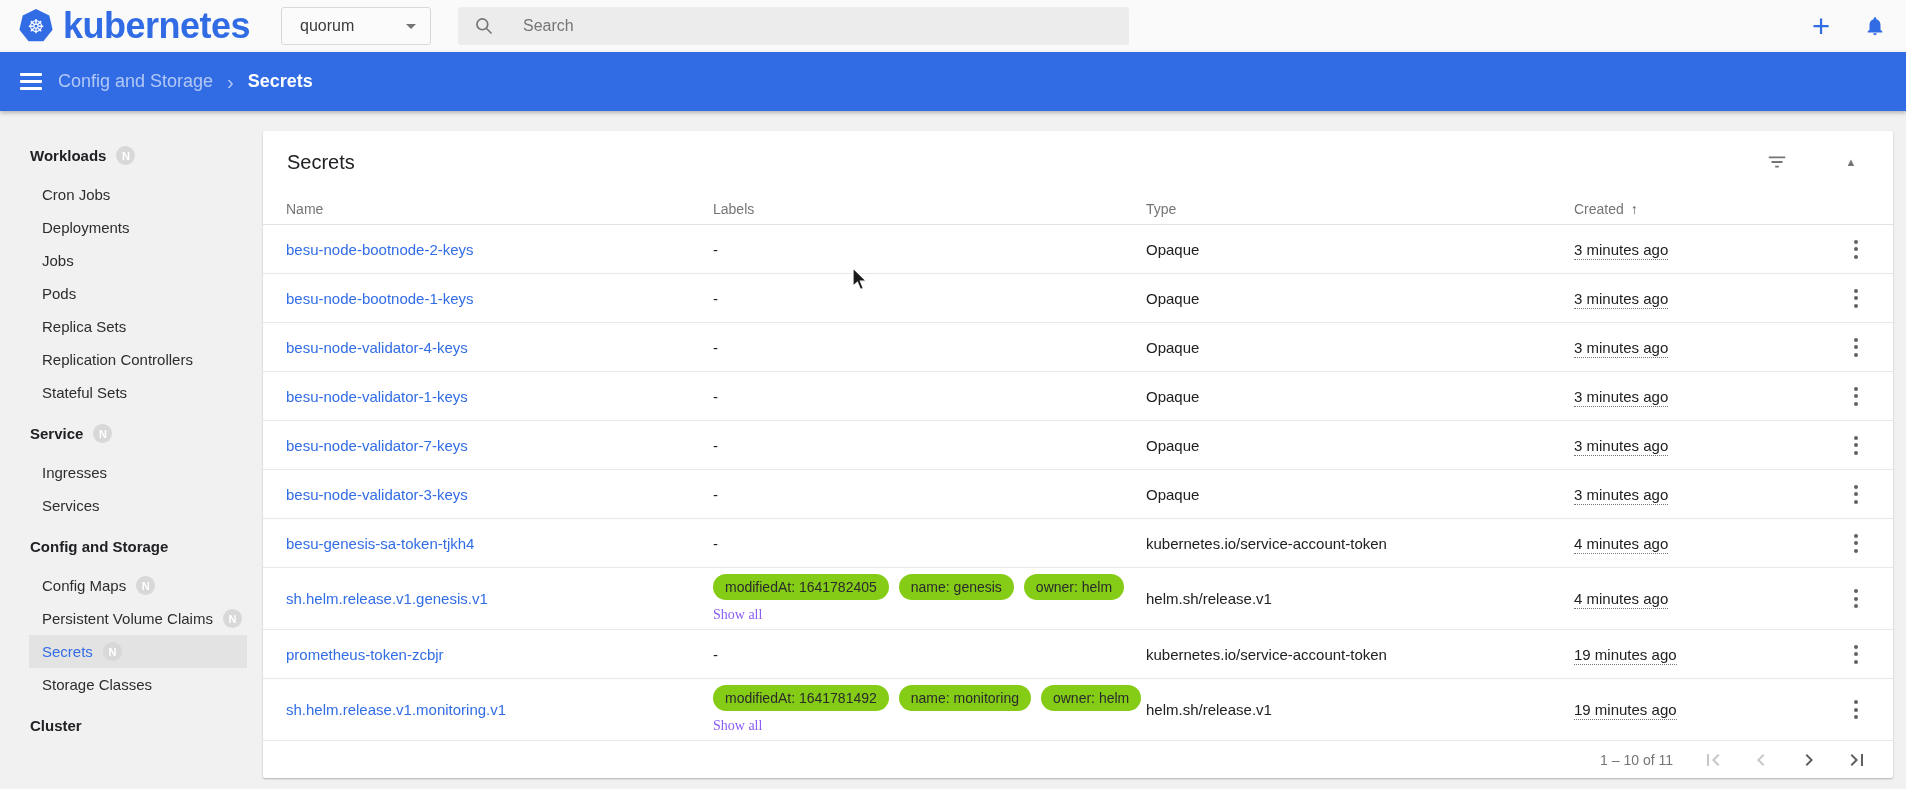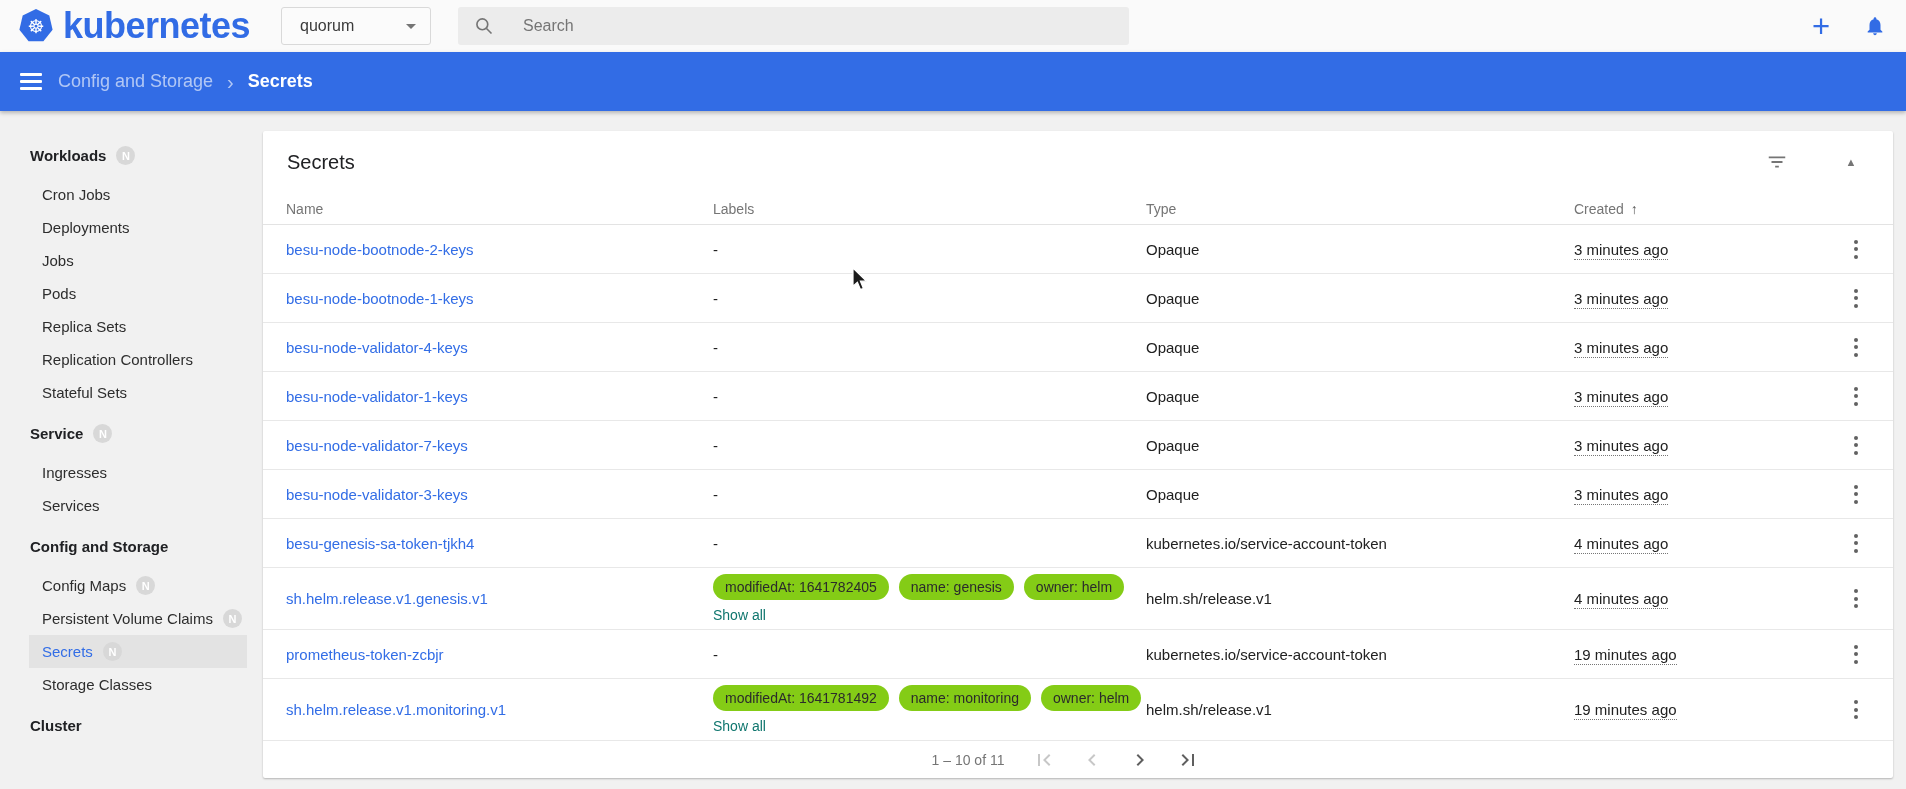--- a/index.html
+++ b/index.html
@@ -72,27 +72,27 @@
   .grid-cols { display:grid; grid-template-columns:427px 433px 428px 270px 24px; padding:0 23px; }
   .thead { height:32px; align-items:center; color:#757575; font-size:14px; border-bottom:1px solid #e3e3e3; }
   .th { display:flex; align-items:center; }
   .sort-arrow { margin-left:7px; color:#555; font-size:14px; }
   .trow { min-height:49px; align-items:center; border-bottom:1px solid #e8e8e8; font-size:15px; }
   .trow.tall { min-height:62px; }
   .link { color:#326de6; text-decoration:none; cursor:pointer; }
   .cell-labels .dash { color:#212121; }
   .chips { display:flex; gap:10px; white-space:nowrap; }
   .chip { background:#84cc16; border-radius:13px; height:26px; line-height:26px; padding:0 12px; font-size:14px; color:#2b2b2b; }
-  .show-all { display:inline-block; margin-top:7px; color:#0f766e; font-size:14px; text-decoration:none; cursor:pointer; }
+  .show-all { display:inline-block; margin-top:7px; color:#8b5cf6; font-size:14px; text-decoration:none; cursor:pointer;font-family:Liberation Serif, serif; }
   .rel-time { border-bottom:1px dotted #767676; padding-bottom:1px; color:#212121; }
   .cell-actions { display:flex; justify-content:center; }
   .kebab { background:none; border:none; cursor:pointer; width:24px; height:36px; display:flex; flex-direction:column; align-items:center; justify-content:center; gap:3.5px; }
   .kebab i { width:4px; height:4px; border-radius:50%; background:#616161; }
   
-  .pagination { height:37px; display:flex; align-items:center; justify-content:center; padding-right:12px; color:#757575; font-size:14px; }
+  .pagination { height:37px; display:flex; align-items:center; justify-content:flex-end; padding-right:12px; color:#757575; font-size:14px; }
   .pg-range { margin-right:16px; }
   .pg-btn { width:48px; height:36px; background:none; border:none; cursor:pointer; display:flex; align-items:center; justify-content:center; }
   .pg-btn svg { width:24px; height:24px; fill:#5f5f5f; }
   .pg-btn.disabled svg { fill:#c7c7c7; }
   .pg-btn.disabled { cursor:default; }
   
   .cursor { position:absolute; left:852px; top:267px; z-index:50; pointer-events:none; }
 </style>
 </head>
 <body>

